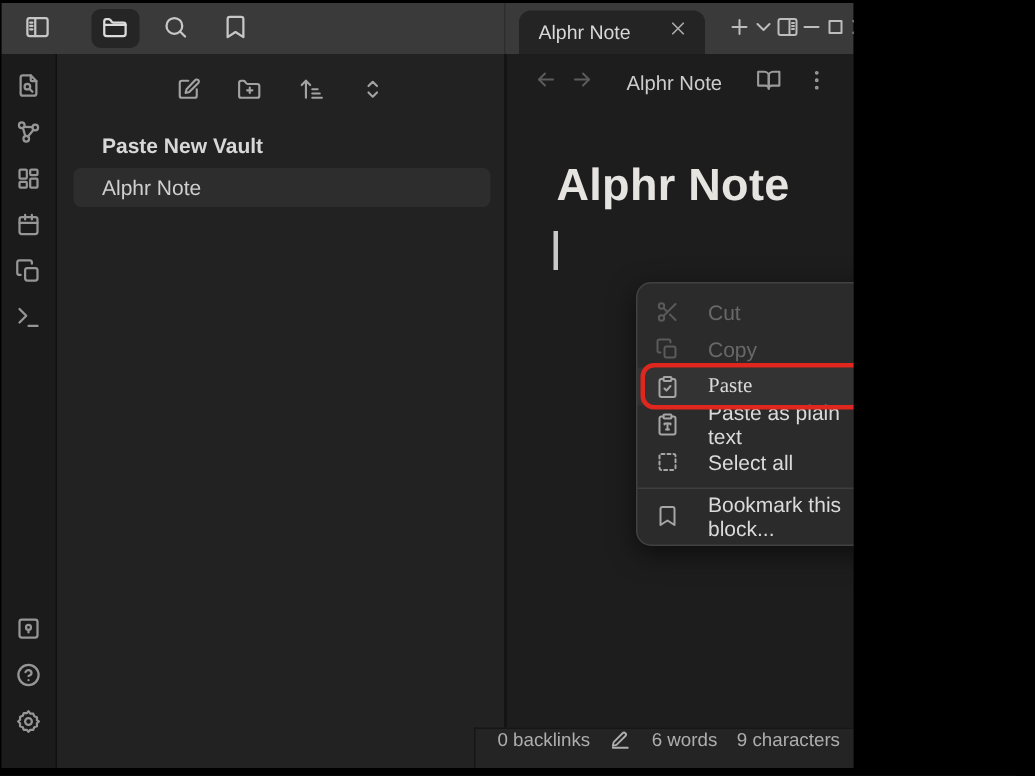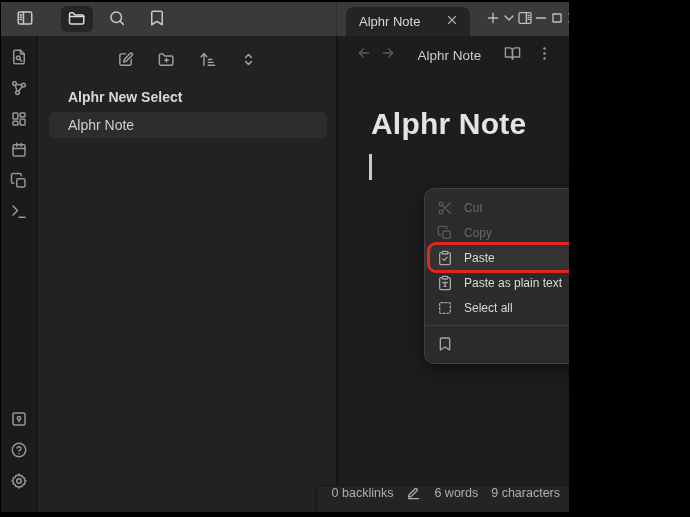--- a/index.html
+++ b/index.html
@@ -66,27 +66,27 @@
 
   .note-heading { margin:33px 0 0 33px; font-size:30px; font-weight:bold;
     color:#e6e4e1; letter-spacing:.2px; }
   .text-cursor { position:absolute; left:31px; top:118px; width:2.5px; height:26px;
     background:#c9c9c9; }
 
   
   .context-menu { position:absolute; left:423px; top:186px; width:171px;
     background:#2b2b2b; border:1px solid #414141; border-radius:10px;
     padding:6px 0 7px 0; box-shadow:0 5px 18px rgba(0,0,0,.55); z-index:5; }
-  .menu-item { height:25px; display:flex; align-items:center; gap:11px; padding:0 12px;
-    font-size:12px; color:#dadada; cursor:pointer; }
+  .menu-item { height:25px; display:flex; align-items:center; gap:19px; padding:0 12px;
+    font-size:14px; color:#dadada; cursor:pointer; }
   .menu-item .mi-icon { width:16px; height:16px; color:#a6a6a6; display:flex; }
   .menu-item .mi-icon svg { width:16px; height:16px; }
   .menu-item.disabled { color:#686868; cursor:default; }
   .menu-item.disabled .mi-icon { color:#5a5a5a; }
-  .menu-item.highlighted { background:rgba(255,255,255,0.04); }
+  .menu-item.highlighted { background:rgba(255,255,255,0.04);font-family:Liberation Serif, serif; }
   .menu-sep { height:1px; background:#3e3e3e; margin:5px 0; }
   .annotation-box { position:absolute; left:2px; top:53px; right:2px; height:31px;
     border:3px solid #df271f; border-radius:9px; pointer-events:none; z-index:6; }
 
   
   .status-bar { position:absolute; right:0; bottom:0; height:27px; background:#242424;
     border-left:1px solid #161616; border-top:1px solid #161616;
     display:flex; padding:0 9px 0 15px; gap:13px; }
   .status-item { font-size:12.5px; color:#aeaeae; white-space:nowrap; }
   .status-icon { width:15px; height:15px; color:#aeaeae; display:flex; cursor:pointer; }
@@ -307,21 +307,21 @@
         </button>
         <button class="icon-btn">
           <span>
             <svg viewBox="0 0 24 24">
                 <path d="m8 15 4 4 4-4"></path>
                 <path d="m8 9 4-4 4 4"></path>
               </svg>
           </span>
         </button>
       </div>
-      <div class="vault-title">Alphr New Select</div>
+      <div class="vault-title">Paste New Vault</div>
       <div class="file-item selected">Alphr Note</div>
     </div>
 
     <div class="editor-pane">
       <div class="view-header">
         <span class="nav-btn">
           <span>
             <svg viewBox="0 0 24 24">
                 <line x1="19" y1="12" x2="5" y2="12"></line>
                 <polyline points="11 6 5 12 11 18"></polyline>
@@ -427,17 +427,18 @@
       </span>
       <span>Select all</span>
     </div>
     <div class="menu-sep"></div>
     <div class="menu-item">
       <span class="mi-icon">
         <svg viewBox="0 0 24 24">
             <path d="m19 21-7-4.5L5 21V5a2 2 0 0 1 2-2h10a2 2 0 0 1 2 2v16z"></path>
           </svg>
       </span>
+      <span>Bookmark this block...</span>
     </div>
     <div class="annotation-box"></div>
   </div>
 
 </div>
 
 </body></html>

